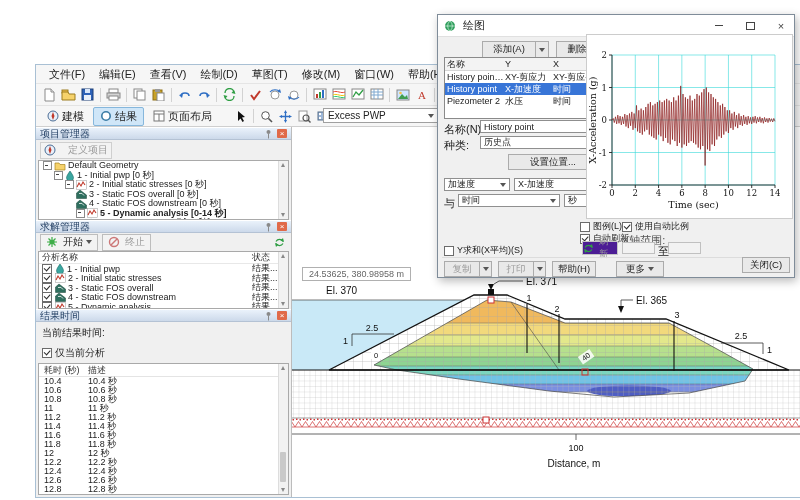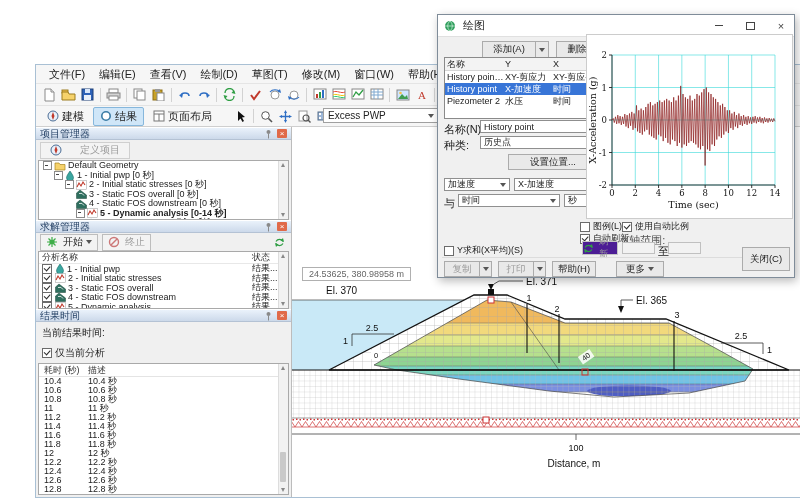--- a/index.html
+++ b/index.html
@@ -30,22 +30,22 @@
        border-top:4px solid #555;display:inline-block;flex:none;}
   
   .dock{position:absolute;left:0;top:62px;width:255px;height:370px;background:#f0f0f0;overflow:hidden;}
   .phead{height:13px;background:linear-gradient(#eaf2fb,#ccd9ea);border-top:1px solid #fff;
        border-bottom:1px solid #b4c2d4;font-size:10px;color:#1d3a5f;display:flex;align-items:center;
        padding:0 4px;box-sizing:border-box;gap:3px;}
   .closebox{width:10px;height:9px;background:#e06a4a;color:#fff;font-size:8px;line-height:9px;
        text-align:center;border-radius:1px;flex:none;}
   .pinw{width:10px;height:10px;flex:none;display:inline-flex;}
   .pm-btnrow{height:20px;display:flex;align-items:center;padding:0 4px;}
-  .btn-define{display:inline-flex;gap:16px;align-items:center;font-size:10px;color:#9a9a9a;
-       background:#f3f3f3;border:1px solid #cfcfcf;padding:0 9px;height:15px;}
+  .btn-define{display:inline-flex;gap:10px;align-items:center;font-size:10px;color:#9a9a9a;
+       background:#f3f3f3;border:1px solid #cfcfcf;padding:0 3px;height:15px;}
   .listbox{margin:0 2px;background:#fff;border:1px solid #a9a9a9;position:relative;overflow:hidden;
        box-sizing:border-box;}
   .tree{height:60px;font-size:9px;}
   .trow{height:9.5px;display:flex;align-items:center;white-space:nowrap;line-height:9.5px;}
   .trow.bold{font-weight:bold;}
   .expander{width:7px;height:7px;border:1px solid #8a8a8a;background:#fff;display:inline-block;
        margin-right:2px;position:relative;flex:none;}
   .expander::after{content:"";position:absolute;left:1px;top:2.5px;width:3px;height:1px;background:#444;}
   .ticon{display:inline-flex;margin-right:2px;flex:none;}
   .smbtnrow{height:18px;display:flex;align-items:center;padding:0 4px;gap:4px;}
@@ -932,17 +932,17 @@
     <div class="dbtn" style="left:95px;top:246px;width:13px;height:16px;color:#9a9a9a">
       <span class="tri-down"></span>
     </div>
     <div class="dbtn" style="left:114px;top:246px;width:44px;height:16px">
       <span>帮助(H)</span>
     </div>
     <div class="dbtn" style="left:178px;top:246px;width:48px;height:16px">
       <span>更多</span>
       <span class="tri-down"></span>
     </div>
-    <div class="dbtn" style="left:304px;top:232px;width:48px;height:24px">
+    <div class="dbtn" style="left:304px;top:242px;width:48px;height:16px">
       <span>关闭(C)</span>
     </div>
   </div>
 </div>
 
 </body></html>

